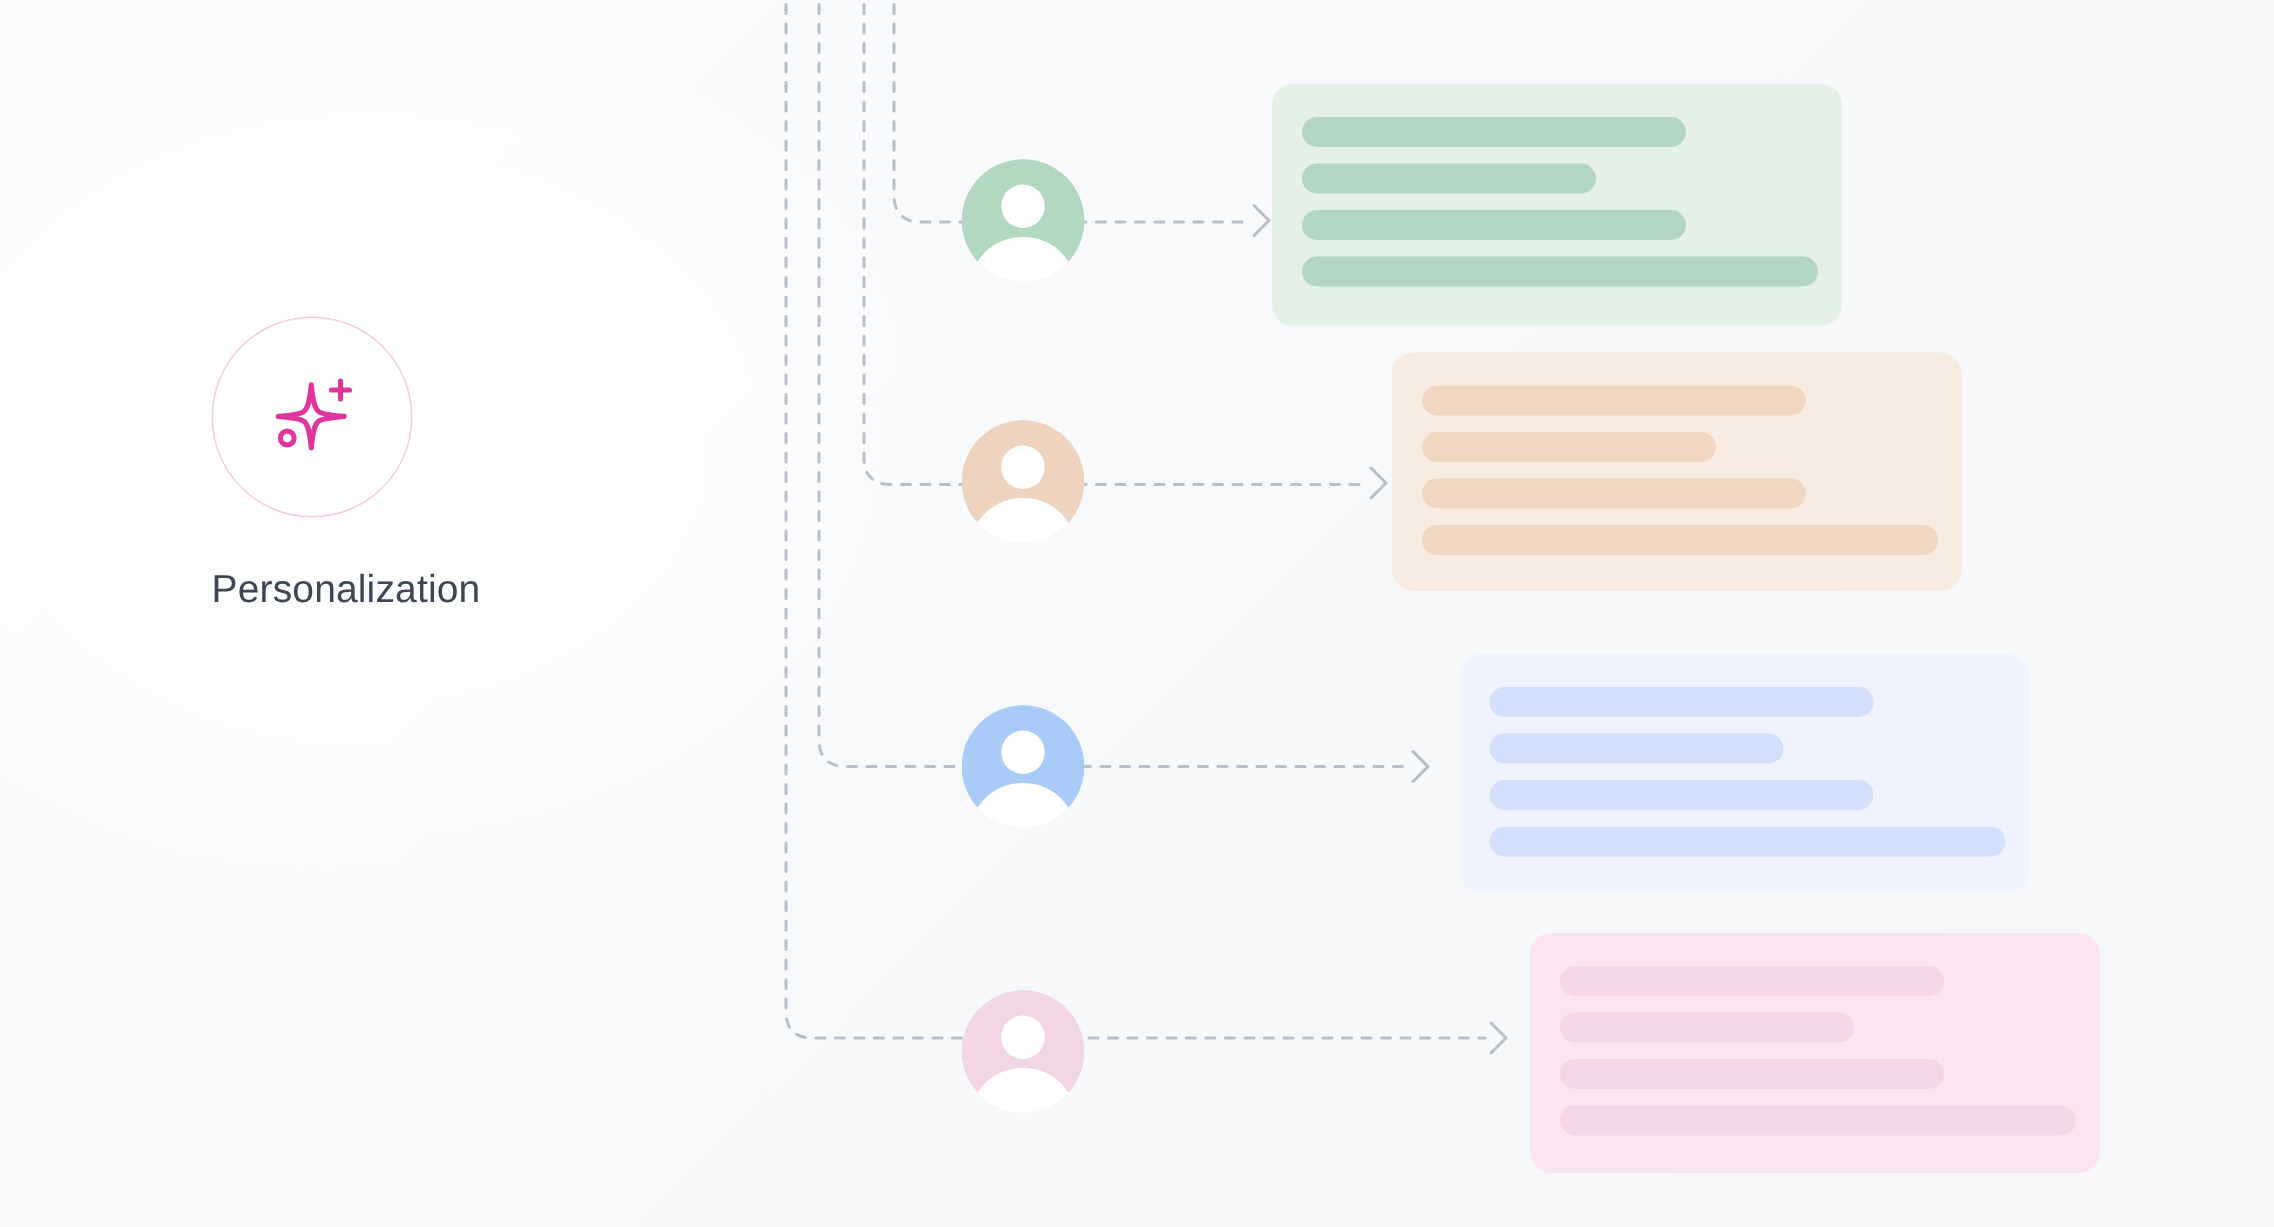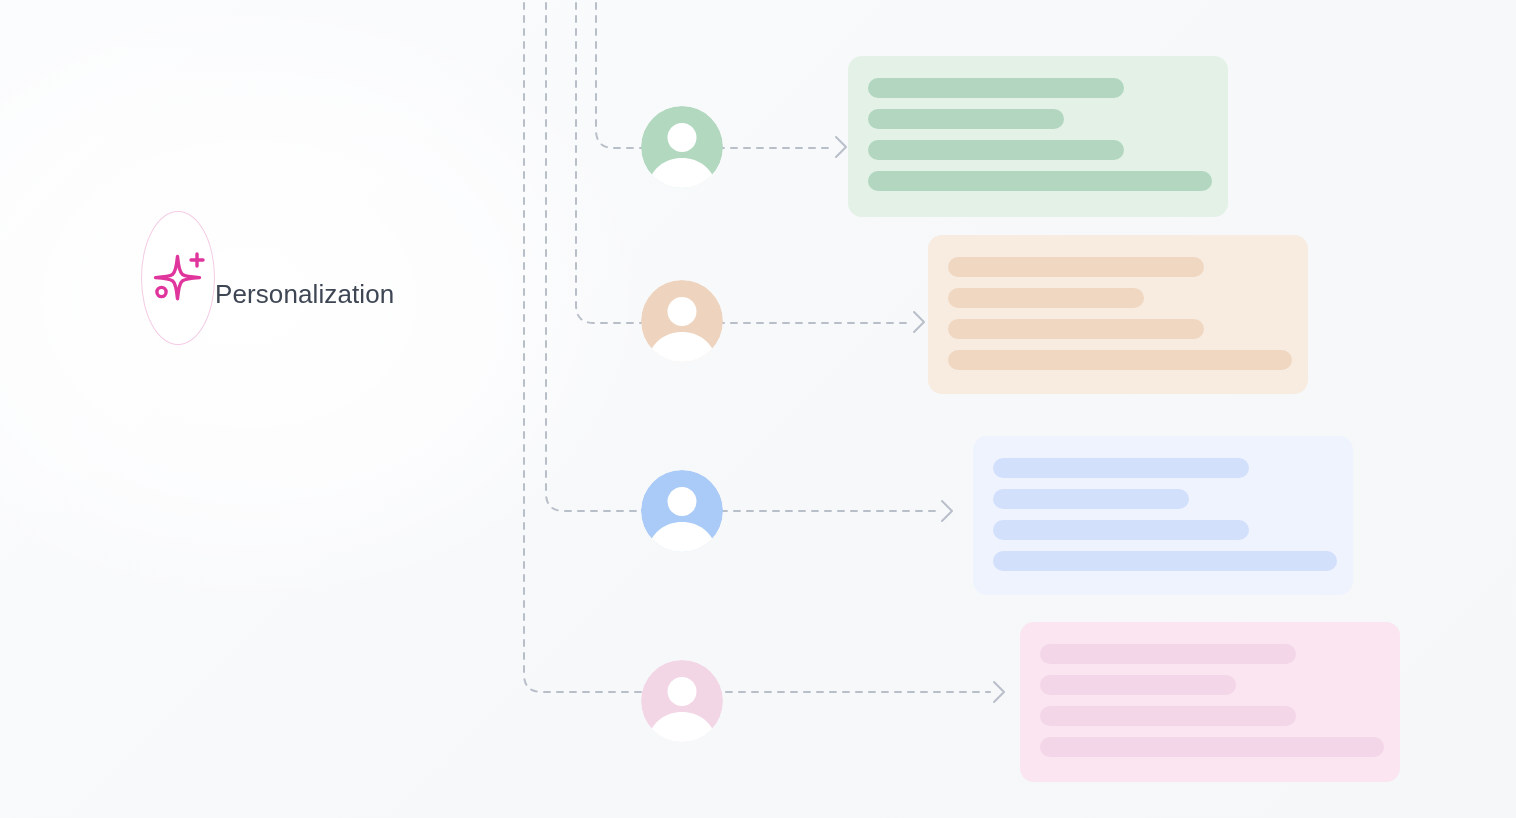--- a/index.html
+++ b/index.html
@@ -20,22 +20,21 @@
       linear-gradient(135deg, #fbfcfd 0%, #f7f8fa 55%, #f6f7f9 100%);
     pointer-events: none;
   }
 
   
   .feature-block {
     position: absolute;
     left: 141px; top: 211px;
     width: 214px;
     display: flex;
-    flex-direction: row;
-    align-items: center;
+    flex-direction: column;
   }
   .feature-circle {
     width: 134px; height: 134px;
     border-radius: 50%;
     background: #ffffff;
     border: 1.5px solid #f4cbe4;
     display: flex; align-items: center; justify-content: center;
     box-shadow: 0 0 0 0 rgba(0,0,0,0);
   }
   .feature-circle svg { display: block; }

